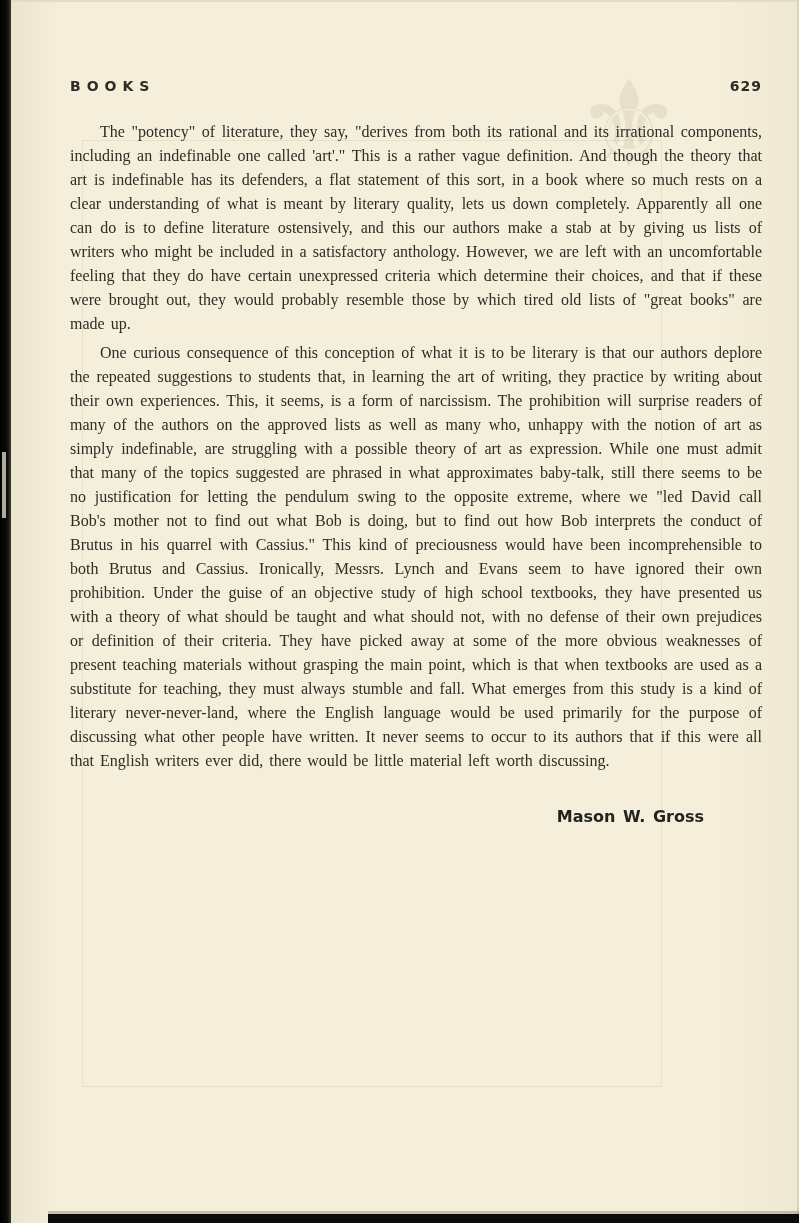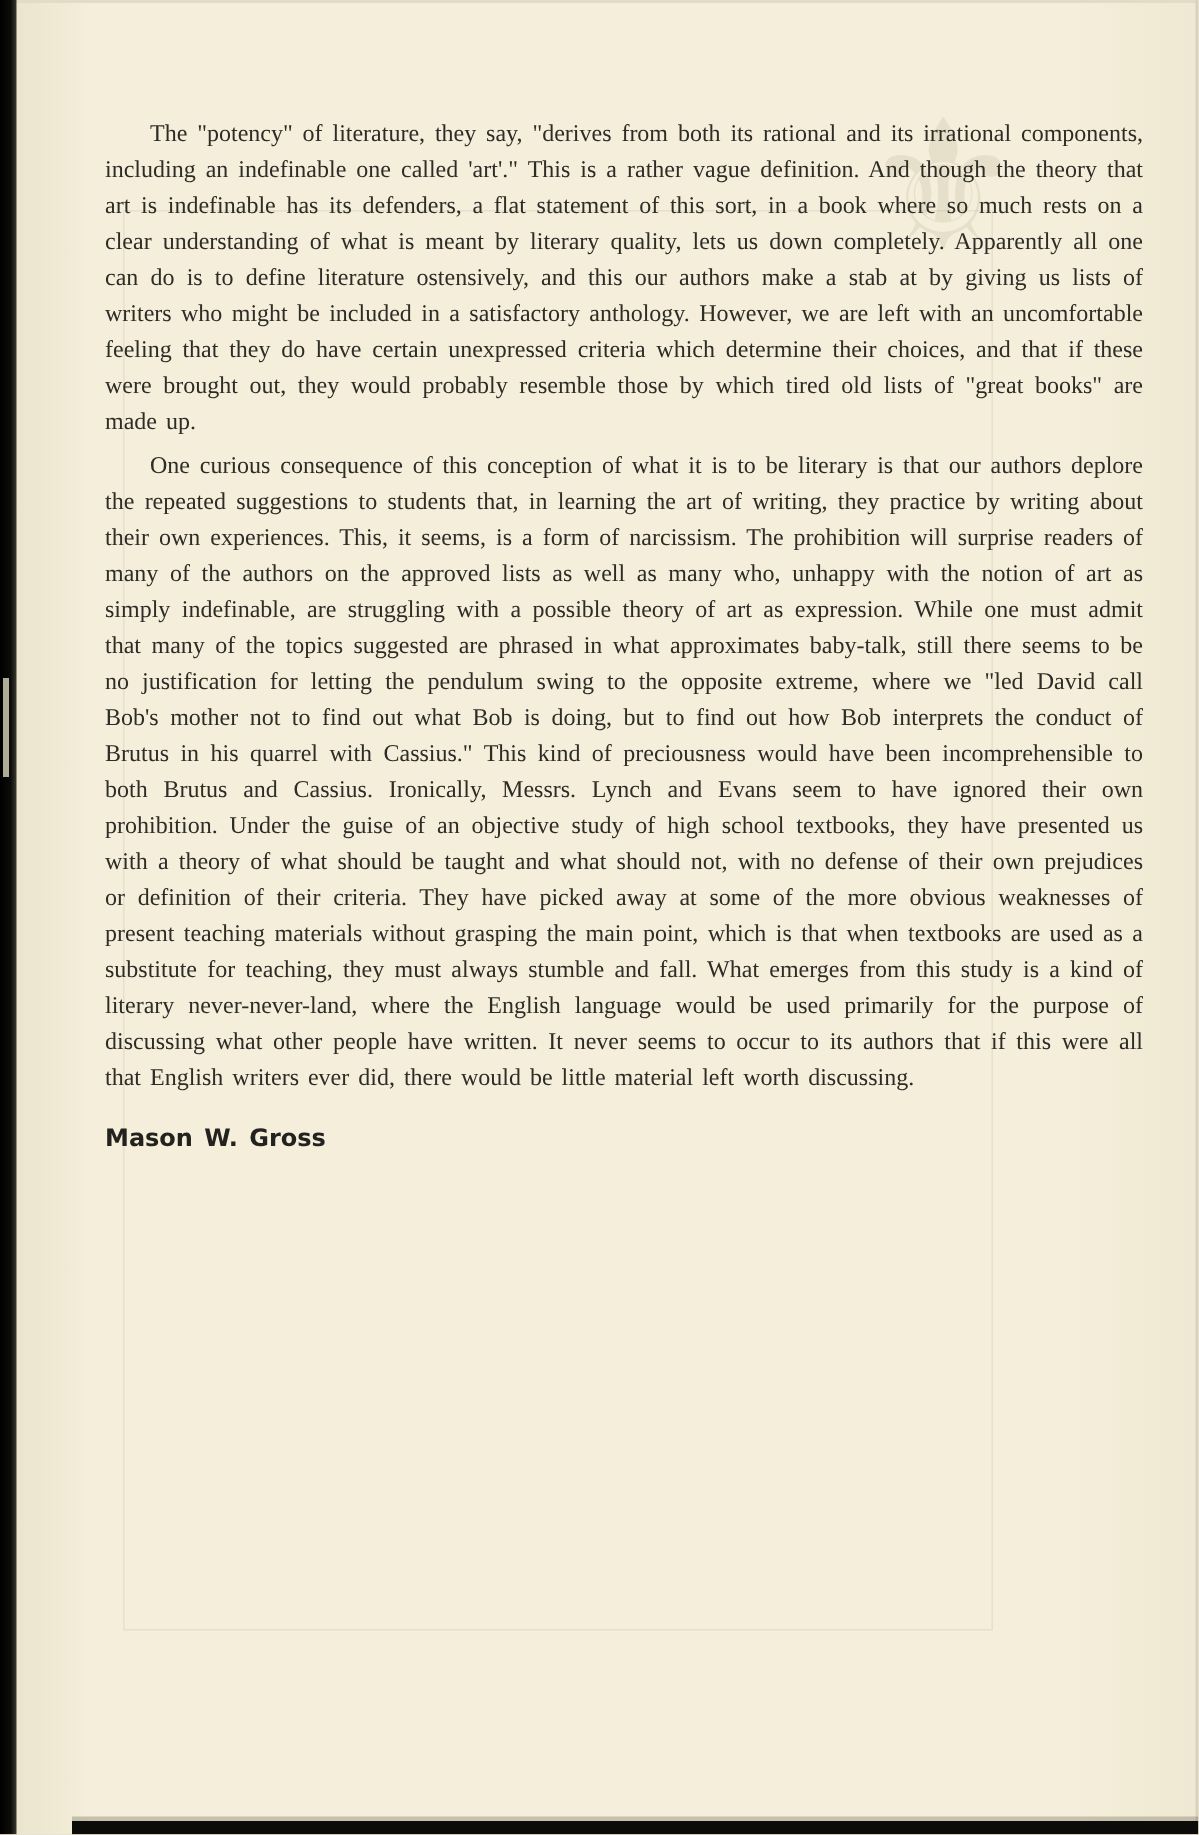--- a/index.html
+++ b/index.html
@@ -99,22 +99,23 @@
   .para {
     margin: 0;
   }
   .para + .para {
     margin-top: 5px;
   }
   .indent {
     text-indent: 30px;
   }
   .signature {
-    margin-top: 16px;
+    margin-top: 32px;
     padding-right: 58px;
+    text-align: right;
     font-family: "DejaVu Sans", sans-serif;
     font-weight: bold;
     font-size: 16px;
     color: #23221e;
   }
 </style>
 </head>
 <body>
 
 <div class="scan">
@@ -127,20 +128,24 @@
   </div>
 
   <div class="bottom-edge-fade"></div>
   <div class="bottom-edge"></div>
 
   <div class="showthrough"></div>
   <div class="watermark">⚜</div>
 
   <div class="content">
 
+    <header class="running-head">
+      <span class="section">BOOKS</span>
+      <span class="pagenum">629</span>
+    </header>
 
     <main class="body-text">
       <p class="para indent">The "potency" of literature, they say, "derives from both its rational and its irrational components, including an indefinable one called 'art'." This is a rather vague definition. And though the theory that art is indefinable has its defenders, a flat statement of this sort, in a book where so much rests on a clear understanding of what is meant by literary quality, lets us down completely. Apparently all one can do is to define literature ostensively, and this our authors make a stab at by giving us lists of writers who might be included in a satisfactory anthology. However, we are left with an uncomfortable feeling that they do have certain unexpressed criteria which determine their choices, and that if these were brought out, they would probably resemble those by which tired old lists of "great books" are made up.</p>
       <p class="para indent">One curious consequence of this conception of what it is to be literary is that our authors deplore the repeated suggestions to students that, in learning the art of writing, they practice by writing about their own experiences. This, it seems, is a form of narcissism. The prohibition will surprise readers of many of the authors on the approved lists as well as many who, unhappy with the notion of art as simply indefinable, are struggling with a possible theory of art as expression. While one must admit that many of the topics suggested are phrased in what approximates baby-talk, still there seems to be no justification for letting the pendulum swing to the opposite extreme, where we "led David call Bob's mother not to find out what Bob is doing, but to find out how Bob interprets the conduct of Brutus in his quarrel with Cassius." This kind of preciousness would have been incomprehensible to both Brutus and Cassius. Ironically, Messrs. Lynch and Evans seem to have ignored their own prohibition. Under the guise of an objective study of high school textbooks, they have presented us with a theory of what should be taught and what should not, with no defense of their own prejudices or definition of their criteria. They have picked away at some of the more obvious weaknesses of present teaching materials without grasping the main point, which is that when textbooks are used as a substitute for teaching, they must always stumble and fall. What emerges from this study is a kind of literary never-never-land, where the English language would be used primarily for the purpose of discussing what other people have written. It never seems to occur to its authors that if this were all that English writers ever did, there would be little material left worth discussing.</p>
       <div class="signature">Mason W. Gross</div>
     </main>
 
   </div>
 
 </div>

